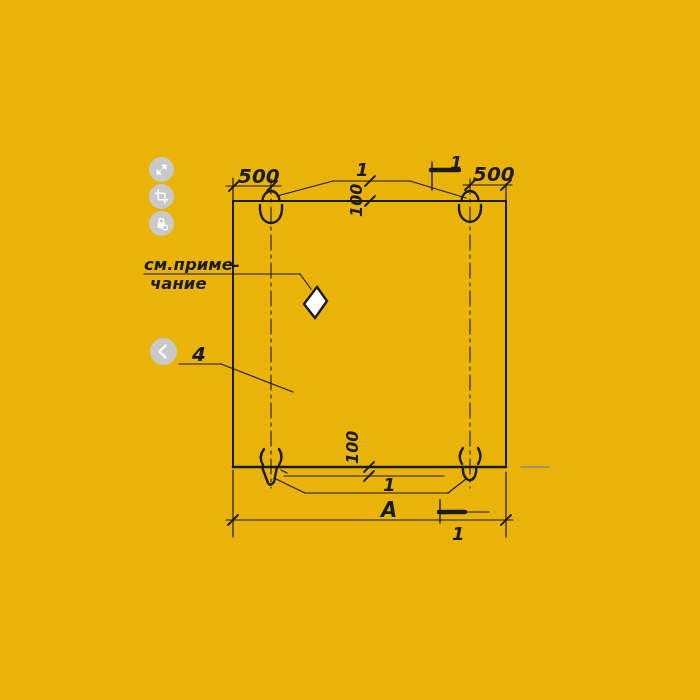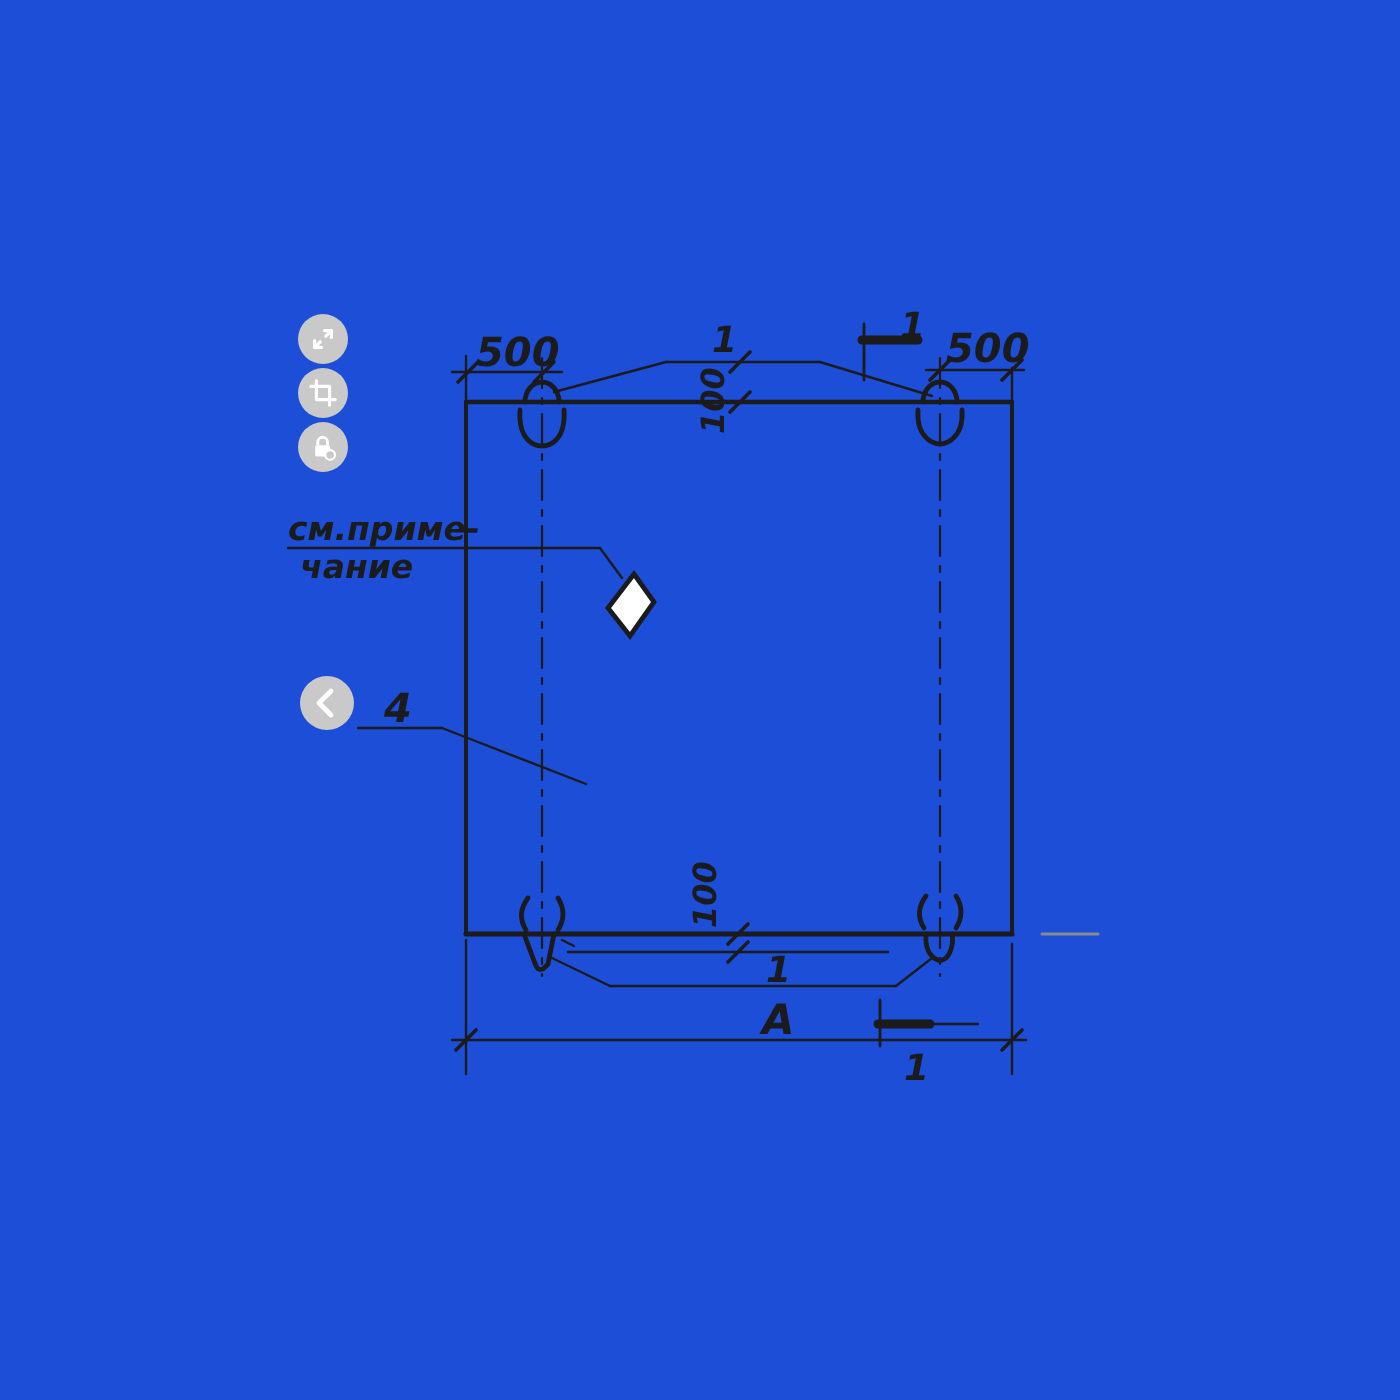--- a/index.html
+++ b/index.html
@@ -1,16 +1,16 @@
 <!DOCTYPE html>
 <html><head>
 <meta charset="utf-8">
 <style>
   html,body{margin:0;padding:0;background:#ffffff;}
-  .stage{position:relative;width:700px;height:700px;background:#1d4ed8;overflow:hidden;
+  .stage{position:relative;width:700px;height:700px;background:#eab308;overflow:hidden;
          font-family:"DejaVu Sans",sans-serif;}
   .toolbar{position:absolute;left:149px;top:157px;display:flex;flex-direction:column;gap:2px;}
   .icon-btn{width:25px;height:25px;border-radius:50%;background:#c9c9c9;border:none;padding:0;
             display:flex;align-items:center;justify-content:center;cursor:pointer;}
   .icon-btn svg{display:block;}
   .prev-btn{position:absolute;left:150px;top:338px;width:27px;height:27px;border-radius:50%;
             background:#c9c9c9;border:none;padding:0;display:flex;align-items:center;
             justify-content:center;cursor:pointer;}
   .draw-text{font-family:"DejaVu Sans",sans-serif;font-style:italic;font-weight:bold;fill:#1b1b1b;}
   svg.drawing{position:absolute;left:0;top:0;}

